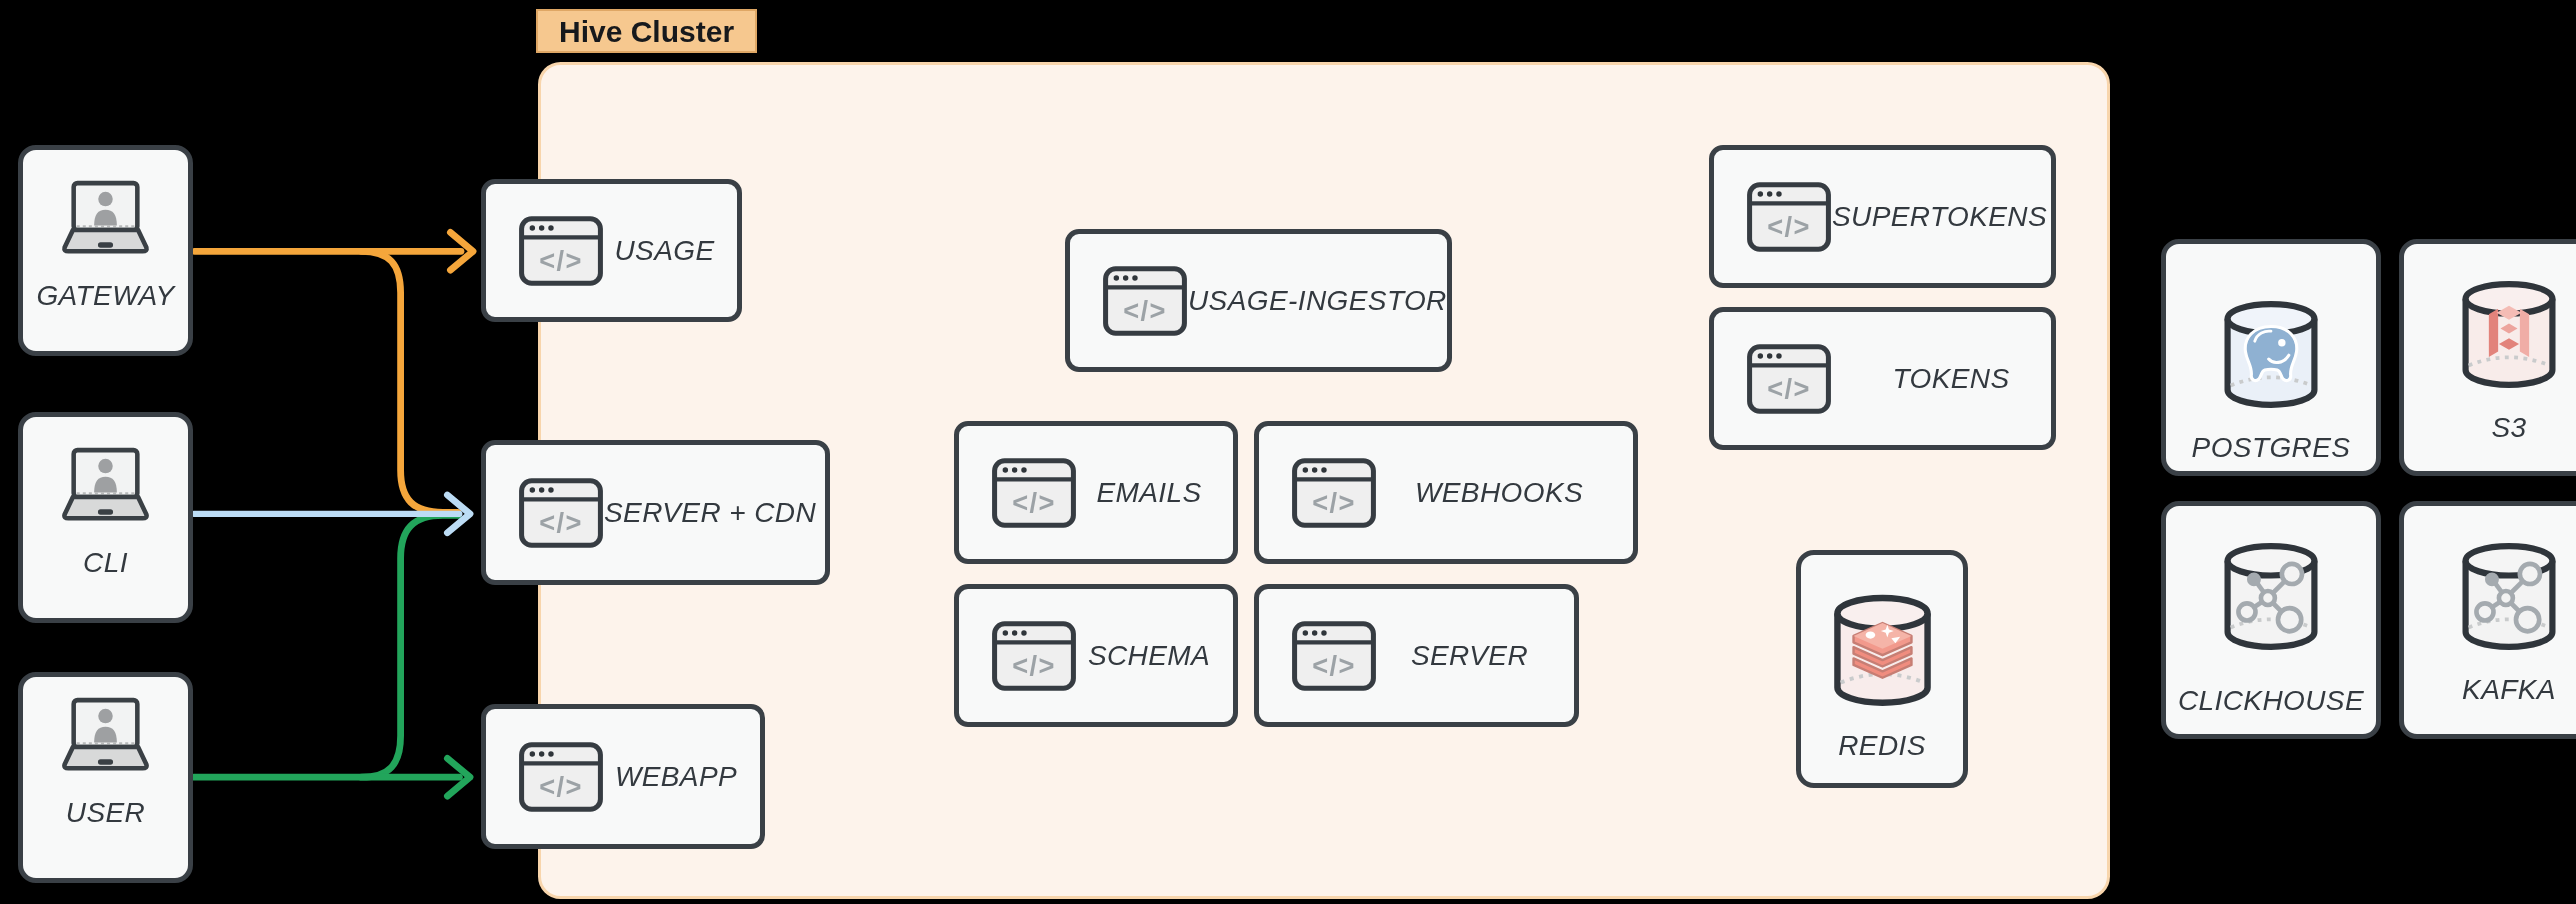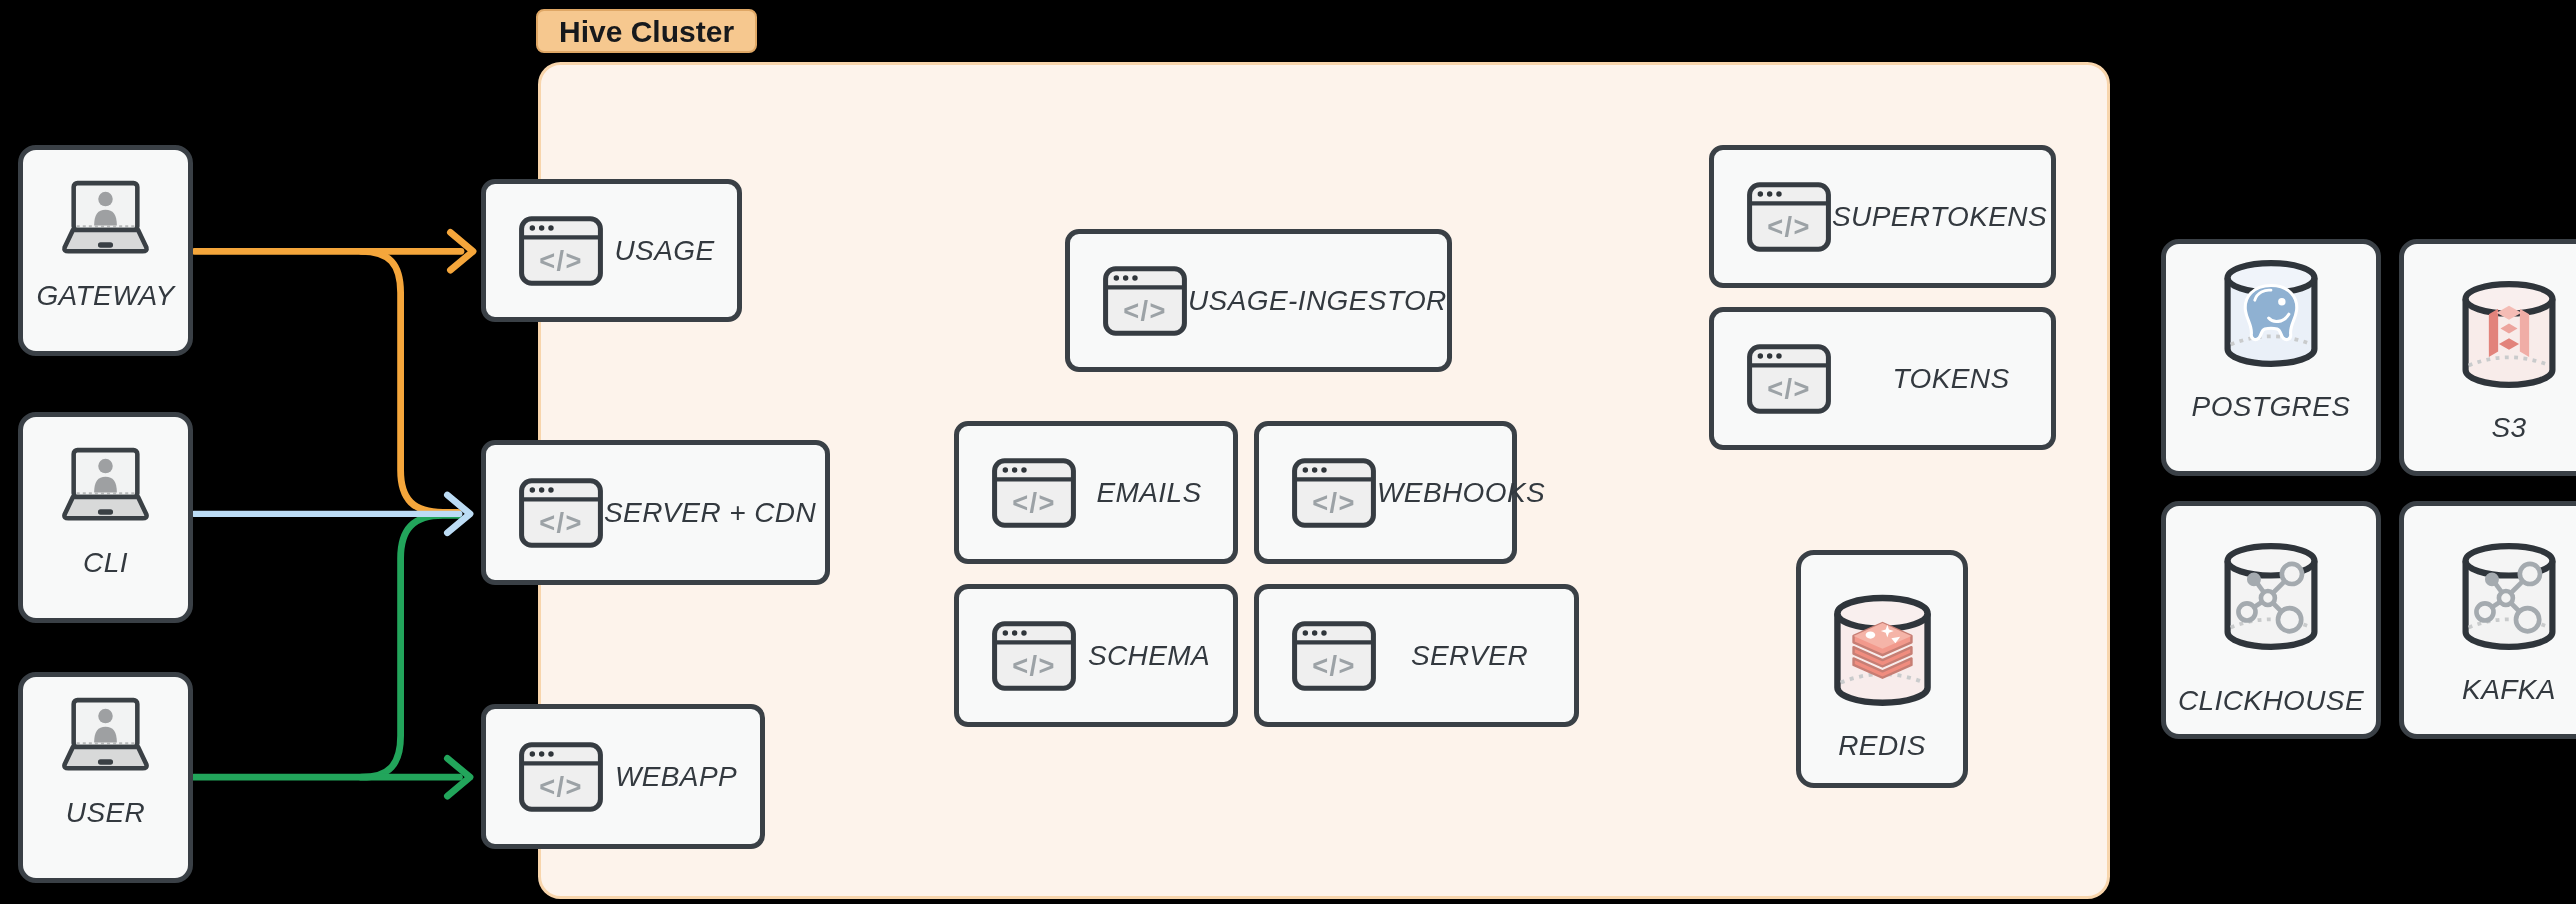--- a/index.html
+++ b/index.html
@@ -2,21 +2,21 @@
 <html style="font-size:12px"><head>
 <meta charset="utf-8">
 <style>
   html,body{margin:0;padding:0;background:#000;}
   #canvas{position:relative;width:2576px;height:904px;background:#000;overflow:hidden;
           font-family:"Liberation Sans",sans-serif;}
   
   .cluster{position:absolute;left:538px;top:62px;width:1572px;height:837px;
            background:#FDF3EB;border:3px solid #F8D5AC;border-radius:22.6px;box-sizing:border-box;z-index:1;}
   .cluster-label{position:absolute;left:536px;top:9px;height:44px;line-height:42px;padding:0 21px;
-           background:#F6C88F;border:2.3px solid #DFA765;border-radius:8px;box-sizing:border-box;
+           background:#F6C88F;border:2.3px solid #DFA765;border-radius:0;box-sizing:border-box;
            font-size:30px;font-weight:700;color:#17191C;z-index:4;}
   
   .edges{position:absolute;left:0;top:0;z-index:2;pointer-events:none;}
   
   .node{position:absolute;box-sizing:border-box;background:#F8F9F9;border:5.3px solid #3A4046;
         border-radius:18px;display:flex;z-index:3;}
   .node-h{flex-direction:row;align-items:center;padding-left:32px;border-radius:14px;}
   .node-v{flex-direction:column;align-items:center;}
   .node-label{font-size:28px;font-style:italic;color:#33393F;letter-spacing:0.4px;white-space:nowrap;}
   .node-h .node-label{flex:1;text-align:center;padding-right:12px;}
@@ -165,21 +165,21 @@
         <use href="#sym-window"></use>
       </svg>
     <div class="node-label">USAGE-INGESTOR</div>
   </div>
   <div class="node node-h" style="left:954px;top:421px;width:284px;height:143px;">
     <svg class="icon" width="86" height="72" viewBox="0 0 114 95">
         <use href="#sym-window"></use>
       </svg>
     <div class="node-label">EMAILS</div>
   </div>
-  <div class="node node-h" style="left:1254px;top:421px;width:263px;height:143px;">
+  <div class="node node-h" style="left:1254px;top:421px;width:384px;height:143px;">
     <svg class="icon" width="86" height="72" viewBox="0 0 114 95">
         <use href="#sym-window"></use>
       </svg>
     <div class="node-label">WEBHOOKS</div>
   </div>
   <div class="node node-h" style="left:954px;top:584px;width:284px;height:143px;">
     <svg class="icon" width="86" height="72" viewBox="0 0 114 95">
         <use href="#sym-window"></use>
       </svg>
     <div class="node-label">SCHEMA</div>
@@ -204,21 +204,21 @@
     <div class="node-label">TOKENS</div>
   </div>
 
   <div class="node node-v" style="left:1796px;top:550px;width:172px;height:238px;padding-top:39px;">
     <svg class="icon" width="103" height="116" viewBox="0 0 136 153">
         <use href="#sym-cyl-redis"></use>
       </svg>
     <div class="node-label" style="margin-top:19.6px;">REDIS</div>
   </div>
 
-  <div class="node node-v" style="left:2161px;top:239px;width:220px;height:237px;padding-top:15px;">
+  <div class="node node-v" style="left:2161px;top:239px;width:220px;height:237px;padding-top:56px;">
     <svg class="icon" width="100" height="112" viewBox="0 0 132 149">
         <use href="#sym-cyl-postgres"></use>
       </svg>
     <div class="node-label" style="margin-top:19.6px;">POSTGRES</div>
   </div>
   <div class="node node-v" style="left:2399px;top:239px;width:220px;height:237px;padding-top:36px;">
     <svg class="icon" width="100" height="112" viewBox="0 0 132 149">
         <use href="#sym-cyl-s3"></use>
       </svg>
     <div class="node-label" style="margin-top:19.6px;">S3</div>

